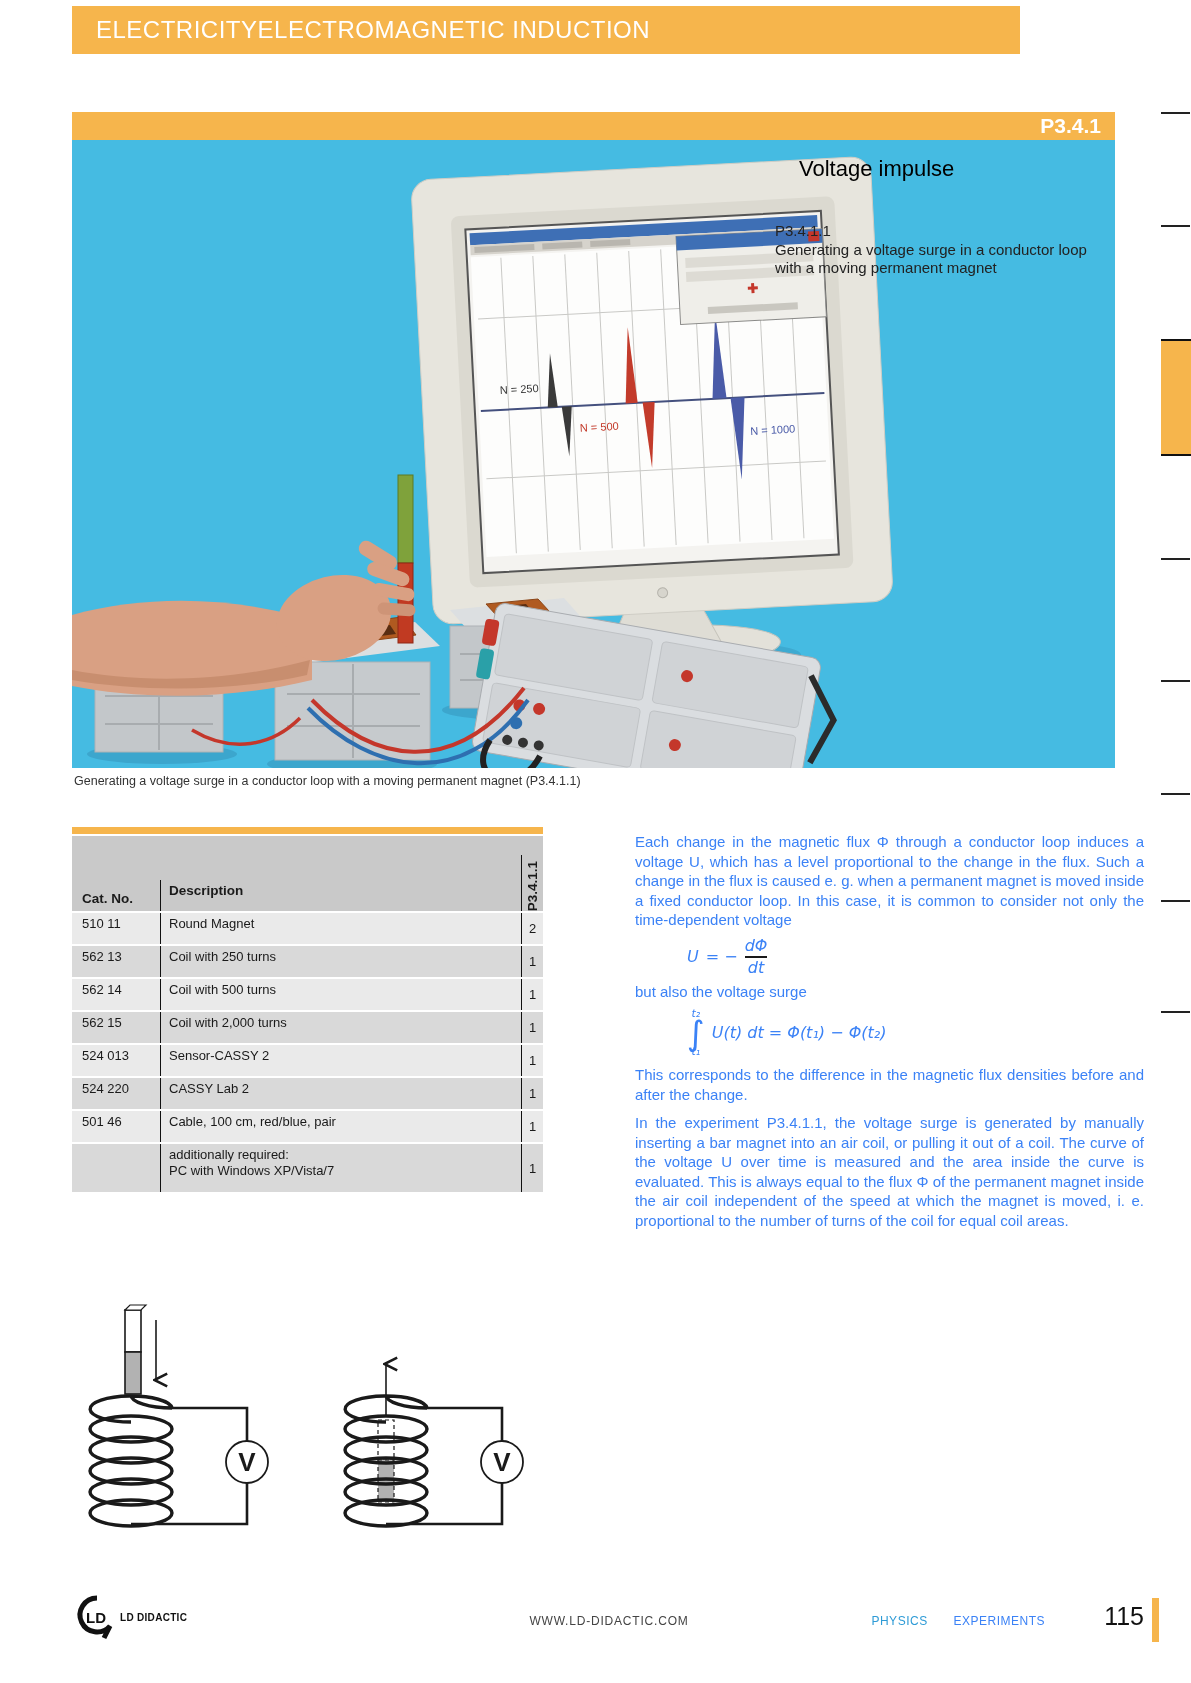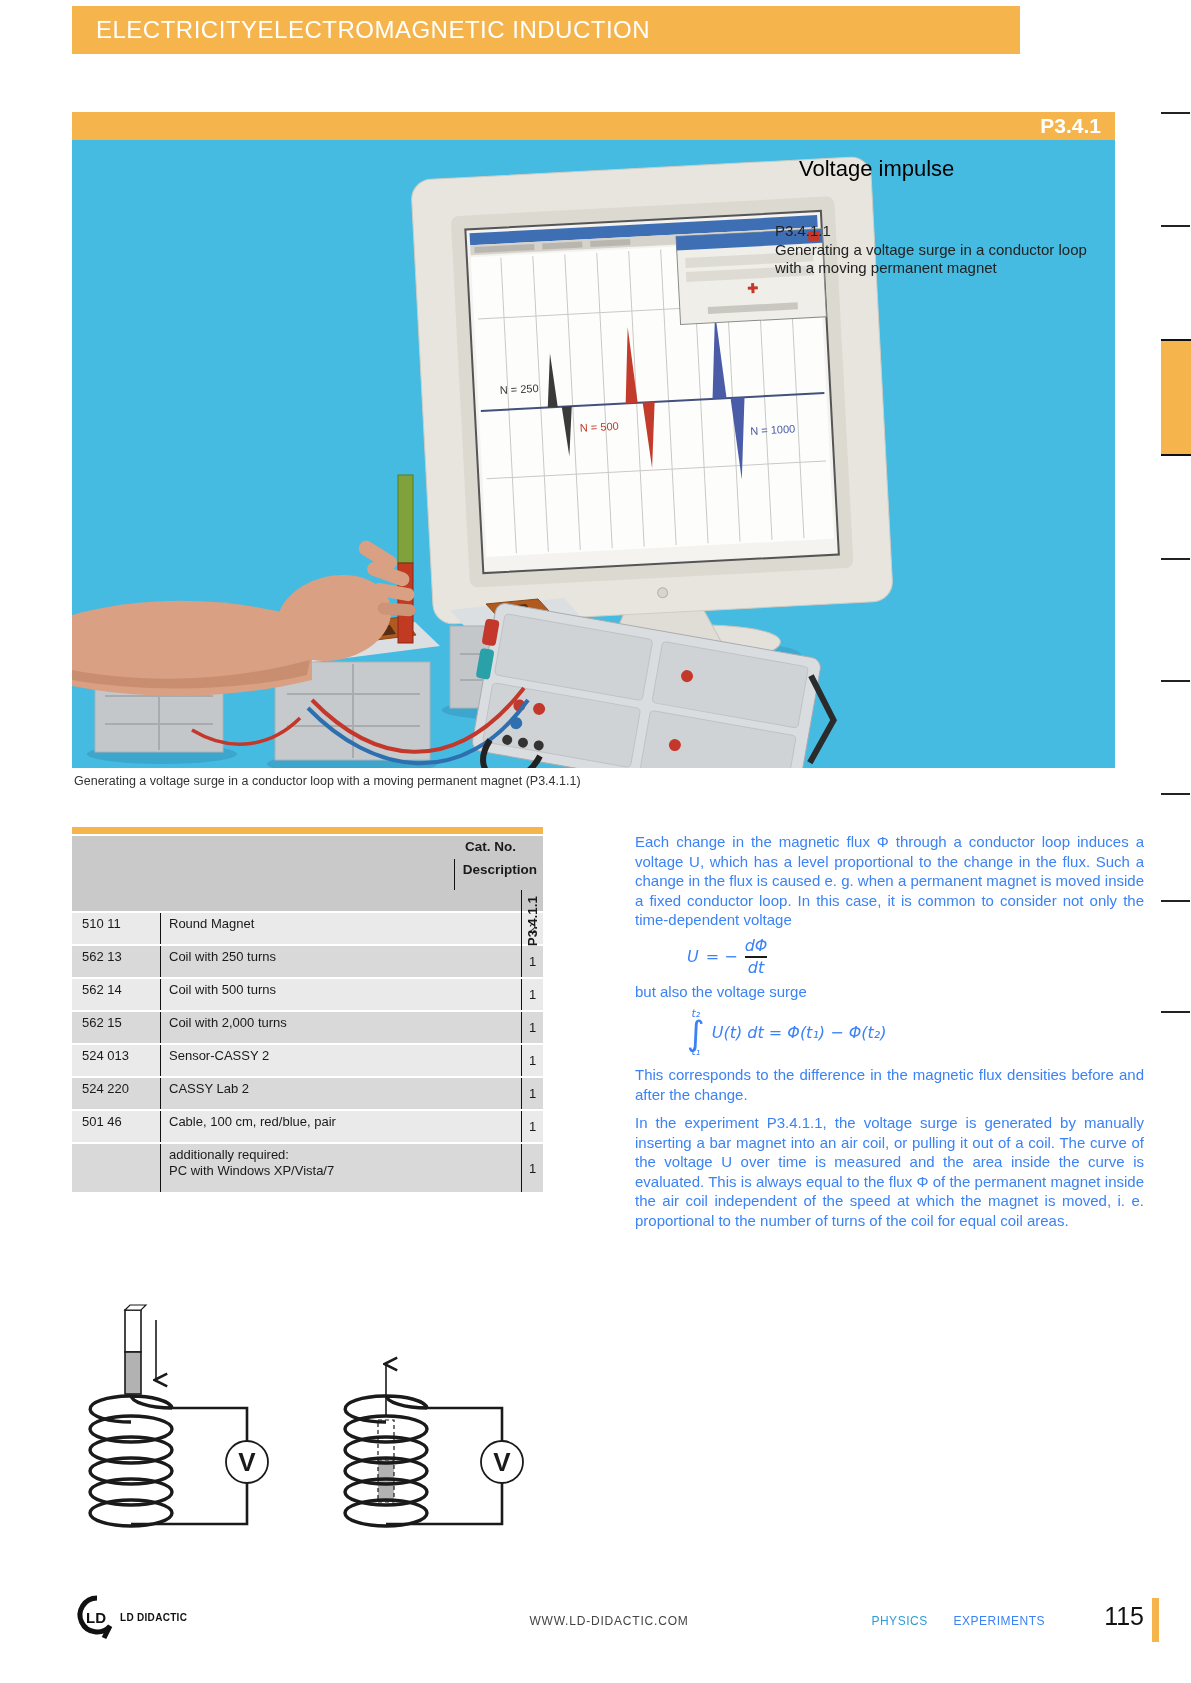--- a/index.html
+++ b/index.html
@@ -29,21 +29,21 @@
   .photo svg{position:absolute;left:0;top:0;}
   .exp-block{position:absolute;left:703px;top:16px;width:335px;}
   .exp-title{font-size:22px;font-weight:normal;color:#000000;margin-left:24px;}
   .exp-code{margin-top:40px;font-size:15px;color:#222;}
   .exp-desc{margin-top:2px;font-size:15px;line-height:18px;color:#222;width:320px;}
   .caption{position:absolute;left:74px;top:774px;font-size:12.5px;color:#333;}
   
   .ptable{position:absolute;left:72px;top:827px;width:471px;}
   .ptable .topbar{height:7px;background:#F6B54C;}
   .trow{display:flex;margin-top:2px;}
-  .thead{background:#C9C9C9;height:75px;align-items:flex-end;flex-direction:column;}
+  .thead{background:#C9C9C9;height:75px;align-items:flex-end;}
   .c-cat{width:88px;box-sizing:border-box;padding:3px 4px 5px 10px;font-size:13px;}
   .c-desc{flex:1;box-sizing:border-box;padding:3px 6px 13px 8px;font-size:13px;border-left:1px solid #111;}
   .c-qty{width:22px;box-sizing:border-box;border-left:1px solid #111;font-size:13px;
          display:flex;align-items:center;justify-content:center;}
   .thead .c-cat,.thead .c-desc{font-weight:bold;font-size:13.5px;}
   .thead .c-qty{align-items:flex-start;padding-top:6px;}
   .rot{writing-mode:vertical-rl;transform:rotate(180deg);font-weight:bold;font-size:13.5px;white-space:nowrap;}
   .r-light{background:#EAEAEA;min-height:20px;justify-content:flex-end;}
   .r-dark{background:#D9D9D9;min-height:20px;}
   .r-tall .c-desc div{line-height:16px;}

